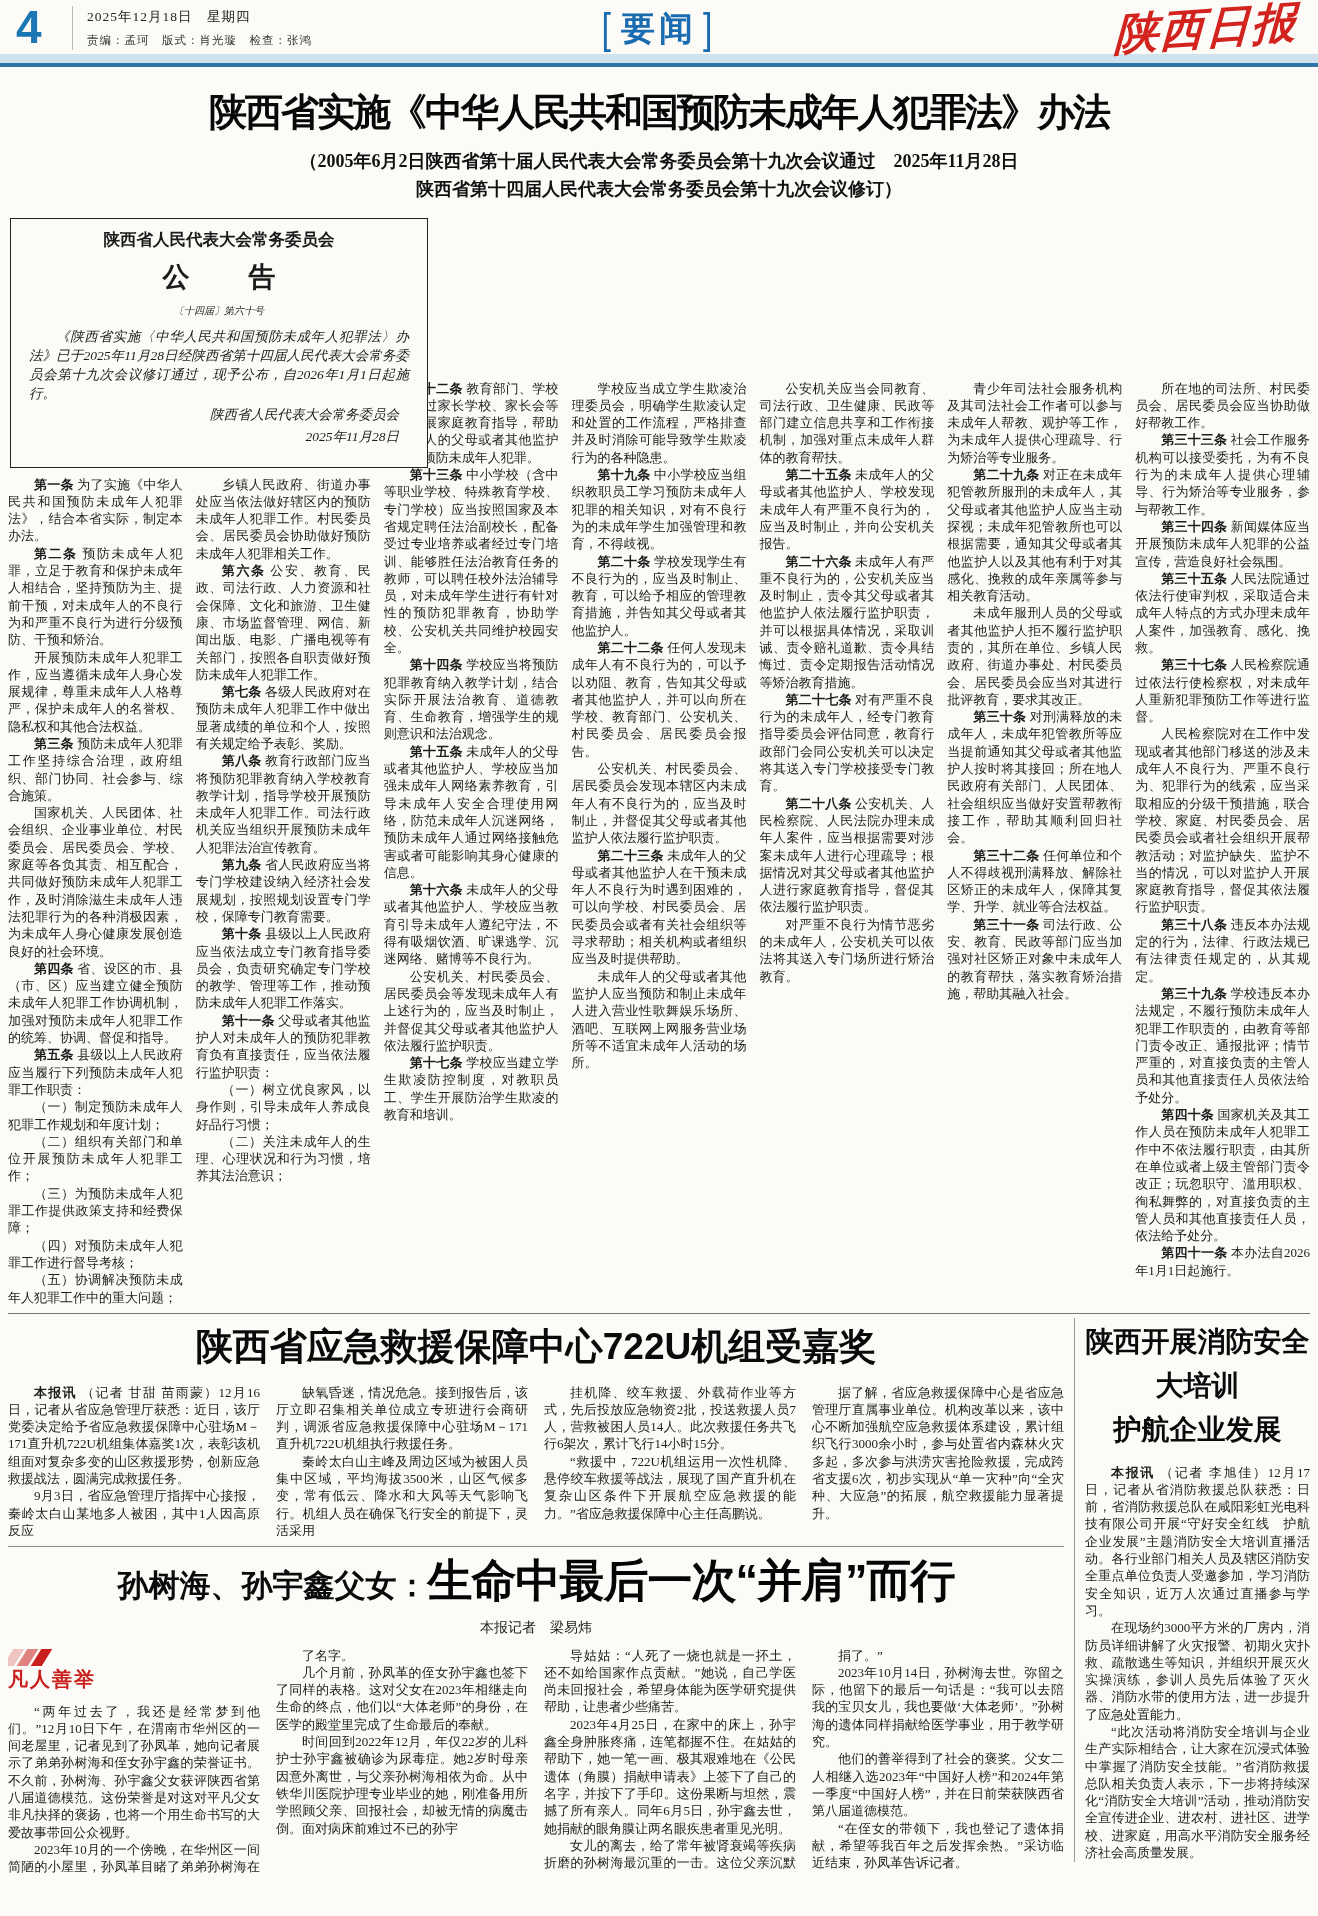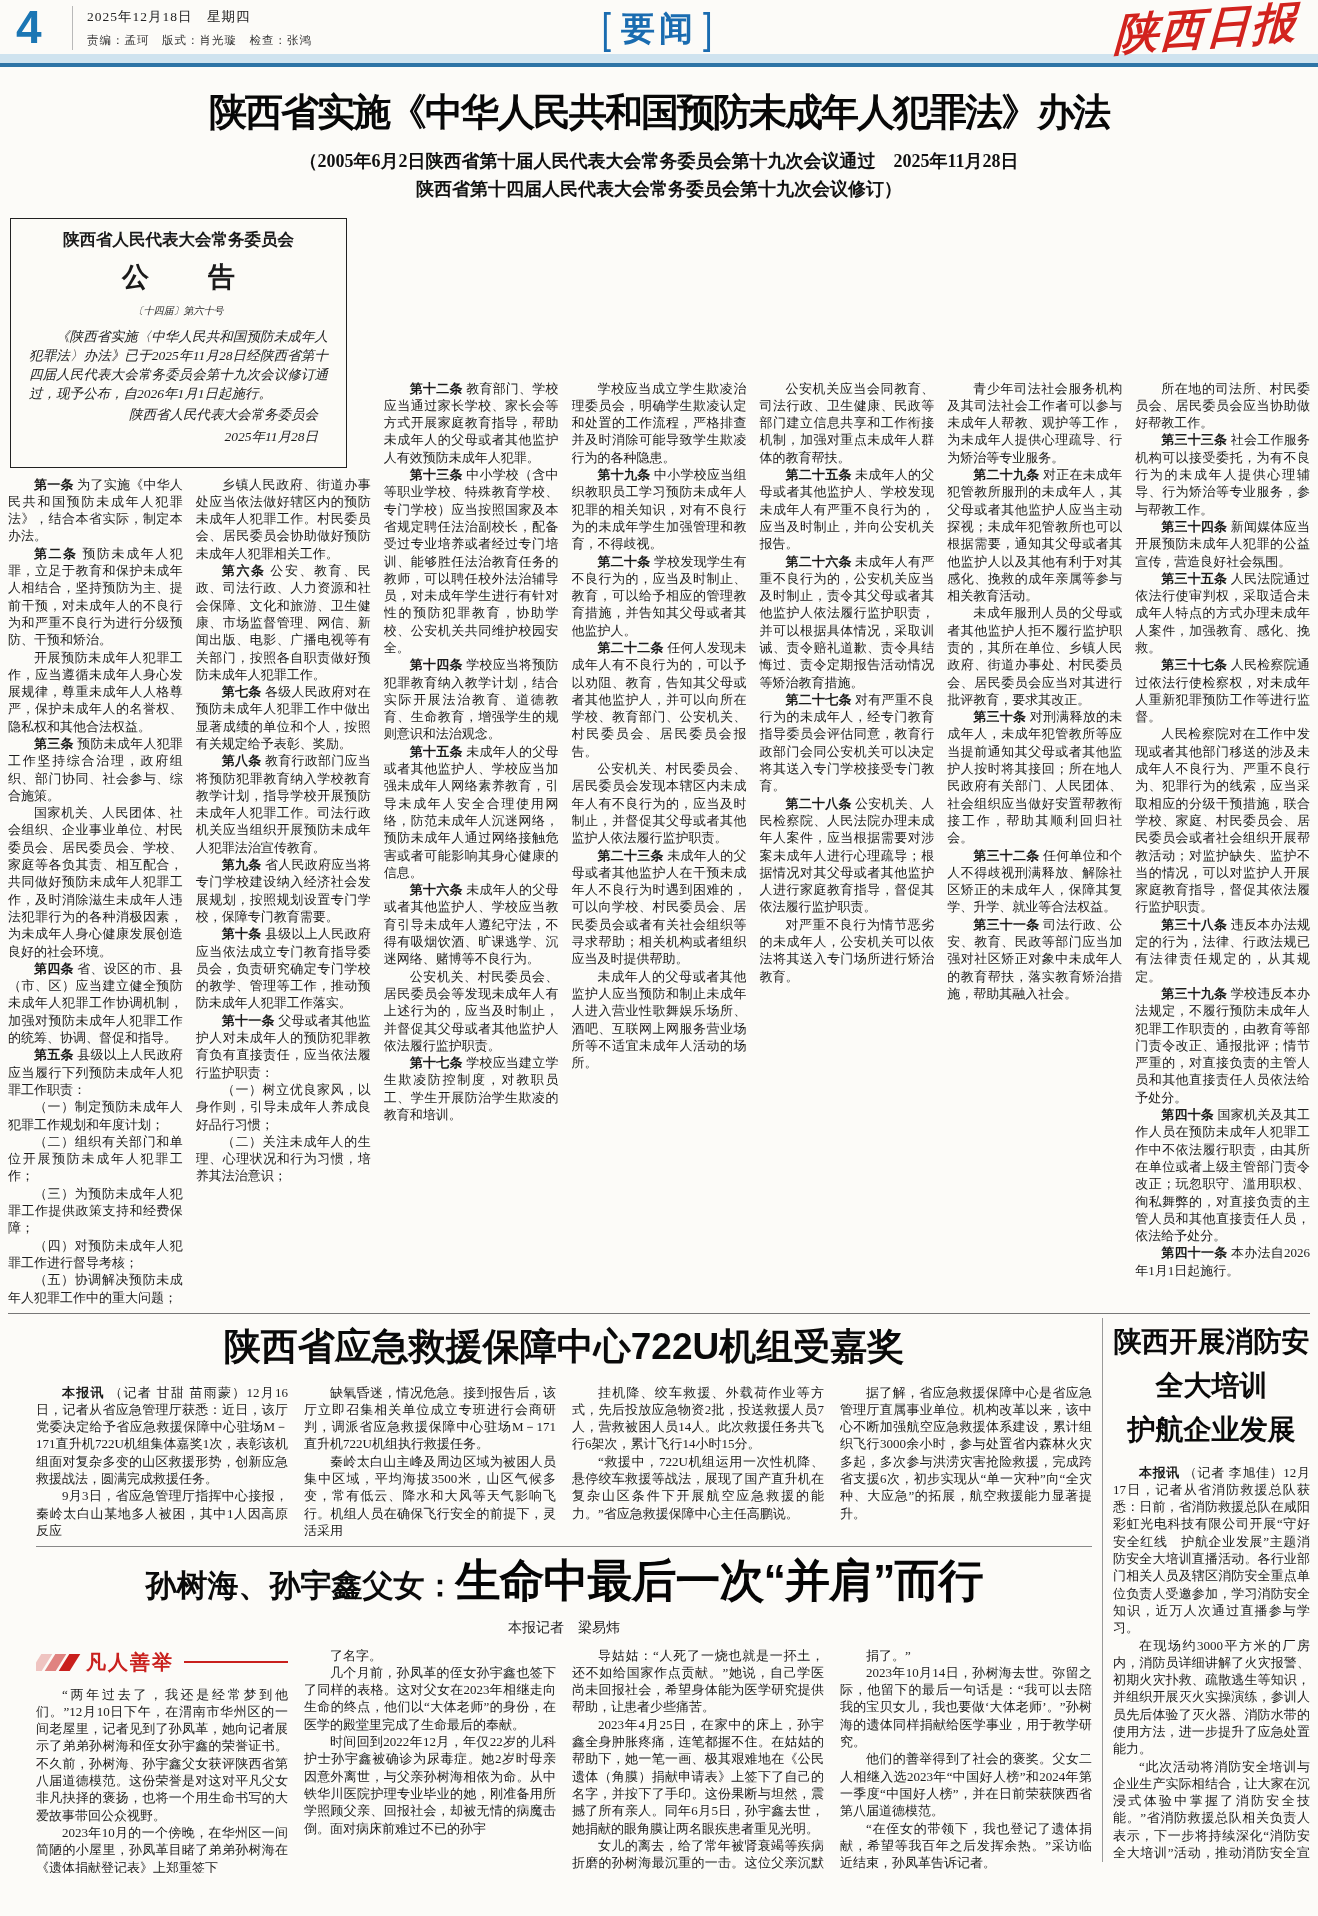--- a/index.html
+++ b/index.html
@@ -22,47 +22,47 @@
   .headline { text-align:center; font-family:"Liberation Sans","DejaVu Sans",sans-serif; font-weight:900; font-size:38px; letter-spacing:-2px; line-height:1.12; color:#080808; margin:24px 2px 0; white-space:nowrap; }
   .subtitle { text-align:center; font-weight:bold; font-size:18px; line-height:28px; margin-top:13px; color:#111; }
 
   
   .law { margin:0 8px; margin-top:177px; position:relative; display:flex; gap:13px; height:925px; }
   .lcol { flex:1 1 0; overflow:hidden; }
   .lcol.under-box { padding-top:96px; }
   .para { font-size:13px; line-height:17.3px; text-align:justify; text-indent:2em; color:#1c1c1c; }
   .para b { font-family:"Liberation Sans","DejaVu Sans",sans-serif; }
 
-  .notice-box { position:absolute; left:2px; top:-162px; width:337px; height:250px; background:#fcfbf7; border:1px solid #222; padding:10px 18px 6px; z-index:3; }
+  .notice-box { position:absolute; left:2px; top:-162px; width:418px; height:250px; background:#fcfbf7; border:1px solid #222; padding:10px 18px 6px; z-index:3; }
   .nb-org { text-align:center; font-weight:bold; font-size:16.5px; }
   .nb-title { text-align:center; font-weight:bold; font-size:27px; letter-spacing:16px; text-indent:16px; margin-top:8px; }
   .nb-num { text-align:center; font-size:10px; font-style:italic; margin-top:9px; color:#222; }
   .nb-body { font-size:13.5px; font-style:italic; line-height:19px; text-align:justify; text-indent:2em; margin-top:9px; }
   .nb-sign { text-align:right; font-size:13.5px; font-style:italic; line-height:20px; padding-right:10px; margin-top:2px; }
 
   .hr-main { margin:8px 8px 0; border-top:1px solid #777; }
 
   
   .bottom { display:flex; padding:0 8px; align-items:stretch; height:548px; }
-  .b-left { width:1056px;margin-left:28px; }
+  .b-left { width:1056px; }
   .vrule { width:1px; background:#999; margin:4px 10px 0; }
   .b-right { flex:1 1 0; overflow:hidden; }
 
   .h722 { text-align:center; font-family:"Liberation Sans","DejaVu Sans",sans-serif; font-weight:900; font-size:37px; letter-spacing:0; color:#0a0a0a; margin-top:8px; }
   .cols { display:flex; gap:16px; margin-top:12px; }
   .cols .col { flex:1 1 0; overflow:hidden; }
   .rule2 { border-top:1px solid #888; margin:10px 0 4px; }
 
   .father-head { text-align:center; margin-top:4px; white-space:nowrap; }
   .fh-prefix { font-size:31px; font-weight:bold; font-family:"Liberation Serif",serif; color:#0a0a0a; }
   .fh-main { font-size:45px; font-weight:900; font-family:"Liberation Sans","DejaVu Sans",sans-serif; letter-spacing:-1px; color:#050505; }
   .byline { text-align:center; font-size:14px; margin-top:8px; color:#222; }
   .story-cols { height:226px; margin-top:10px; }
 
-  .badge-row { display:flex; align-items:center; margin:2px 0 10px; }
+  .badge-row { display:flex; align-items:flex-start; margin:2px 0 10px;flex-direction:column; }
   .stripes { display:flex; margin-right:8px; }
   .stripes i { width:11px; height:17px; background:#c9201d; transform:skewX(-32deg); margin-right:3px; }
   .stripes i:nth-child(1){ opacity:.25; } .stripes i:nth-child(2){ opacity:.55; }
   .badge-text { color:#c9201d; font-weight:bold; font-size:20px; font-family:"Liberation Sans","DejaVu Sans",sans-serif; letter-spacing:2px; }
   .badge-line { flex:1 1 0; height:1.5px; background:#c9201d; margin-left:10px; }
 
   .fire-head { text-align:center; font-family:"Liberation Sans","DejaVu Sans",sans-serif; font-weight:900; font-size:28px; line-height:44px; color:#0a0a0a; margin-top:6px; }
   .fire-body { margin-top:12px; height:455px; overflow:hidden; }
 </style>
 </head>

